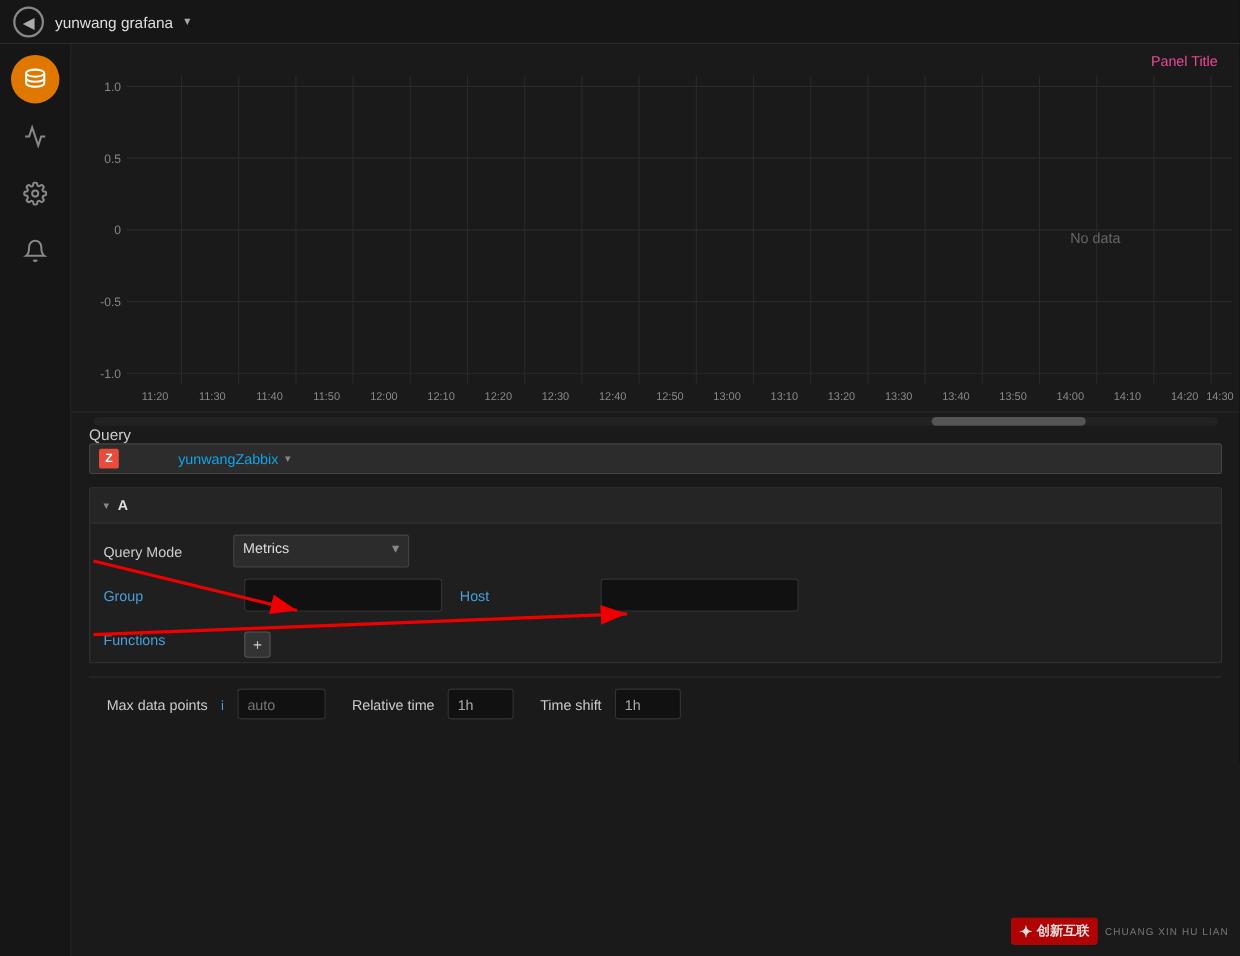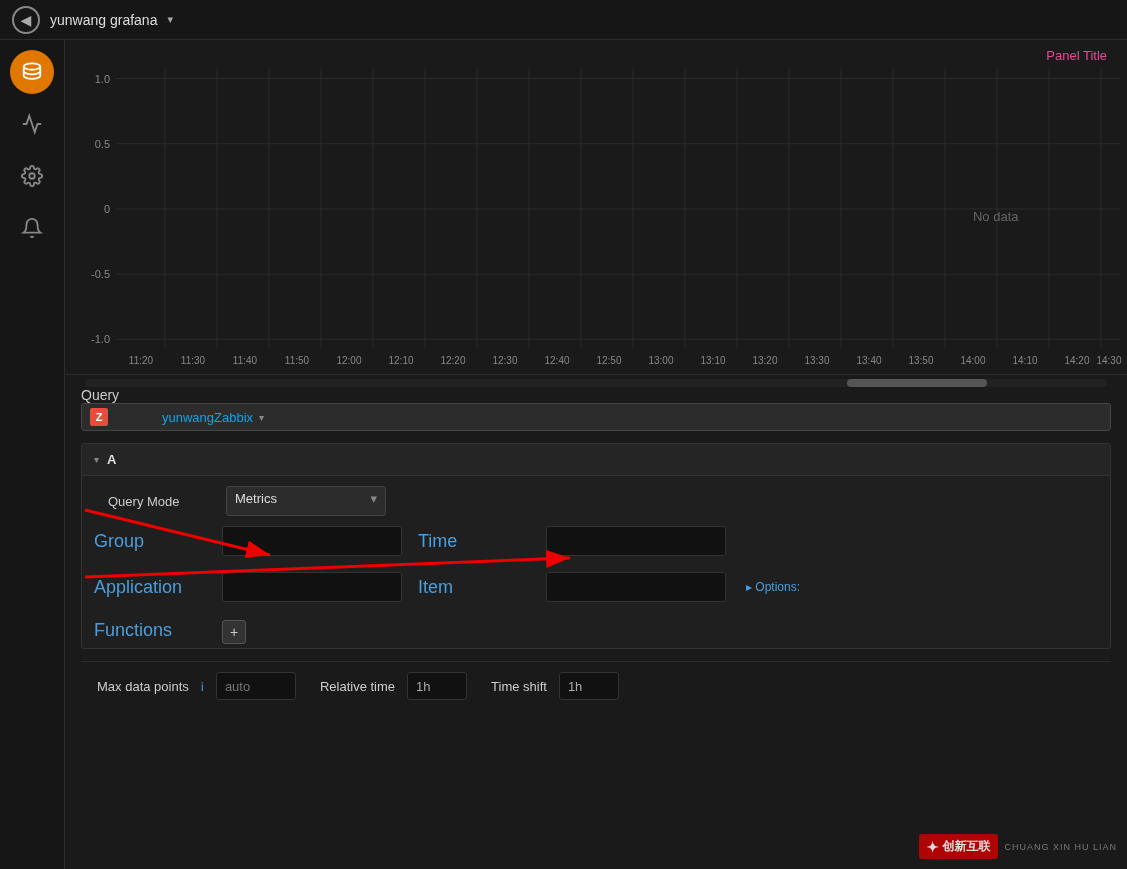--- a/index.html
+++ b/index.html
@@ -183,21 +183,21 @@
     }
     .form-row {
       display: flex;
       align-items: center;
       gap: 8px;
       margin-bottom: 8px;
     }
     .form-label {
       color: #4a9edd;
       width: 120px;
-      font-size: 18px;
+      font-size: 13px;
     }
     .form-input {
       background: #111;
       border: 1px solid #333;
       border-radius: 3px;
       color: #ccc;
       padding: 4px 8px;
       font-size: 13px;
       height: 30px;
     }
@@ -432,41 +432,34 @@
         </div>
       </div>
 
       <div class="query-block">
         <div class="query-block-header">
           <span class="collapse-arrow">▾</span>
           <span class="query-id">A</span>
         </div>
 
         <div style="display:flex; align-items:center; padding: 10px 12px 4px 12px; gap:8px;">
-          <span class="query-mode-label" style="margin-left:14px; width:110px;">Query Mode</span>
+          <span class="query-mode-label" style="margin-left:0; width:110px;">Query Mode</span>
           <div class="form-select">
             <span>Metrics</span>
             <span style="margin-left:auto; color:#888;">▾</span>
           </div>
         </div>
 
         <div class="form-row" style="padding: 6px 12px;">
           <span class="form-label">Group</span>
           <input type="text" class="form-input form-input-wide" value="" style="width: 180px; background: rgb(17, 17, 17); border: 1px solid rgb(51, 51, 51); color: rgb(204, 204, 204); padding: 4px 8px; height: 30px; border-radius: 3px;">
-          <span class="form-label" style="margin-left:8px;">Time</span>
+          <span class="form-label" style="margin-left:8px;">Host</span>
           <input type="text" class="form-input form-input-wide" value="" style="width: 180px; background: rgb(17, 17, 17); border: 1px solid rgb(51, 51, 51); color: rgb(204, 204, 204); padding: 4px 8px; height: 30px; border-radius: 3px;">
         </div>
 
-        <div class="form-row" style="padding: 2px 12px 6px 12px;">
-          <span class="form-label">Application</span>
-          <input type="text" class="form-input form-input-wide" value="" style="width: 180px; background: rgb(17, 17, 17); border: 1px solid rgb(51, 51, 51); color: rgb(204, 204, 204); padding: 4px 8px; height: 30px; border-radius: 3px;">
-          <span class="form-label" style="margin-left:8px;">Item</span>
-          <input type="text" class="form-input form-input-wide" value="" style="width: 180px; background: rgb(17, 17, 17); border: 1px solid rgb(51, 51, 51); color: rgb(204, 204, 204); padding: 4px 8px; height: 30px; border-radius: 3px;">
-          <span class="options-link" style="margin-left:12px;">▸ Options:</span>
-        </div>
 
         <div class="functions-row">
           <span class="form-label">Functions</span>
           <div class="add-function-btn">+</div>
         </div>
       </div>
 
       <div class="bottom-options">
         <span class="bottom-label">Max data points</span>
         <span class="info-icon">ℹ</span>

